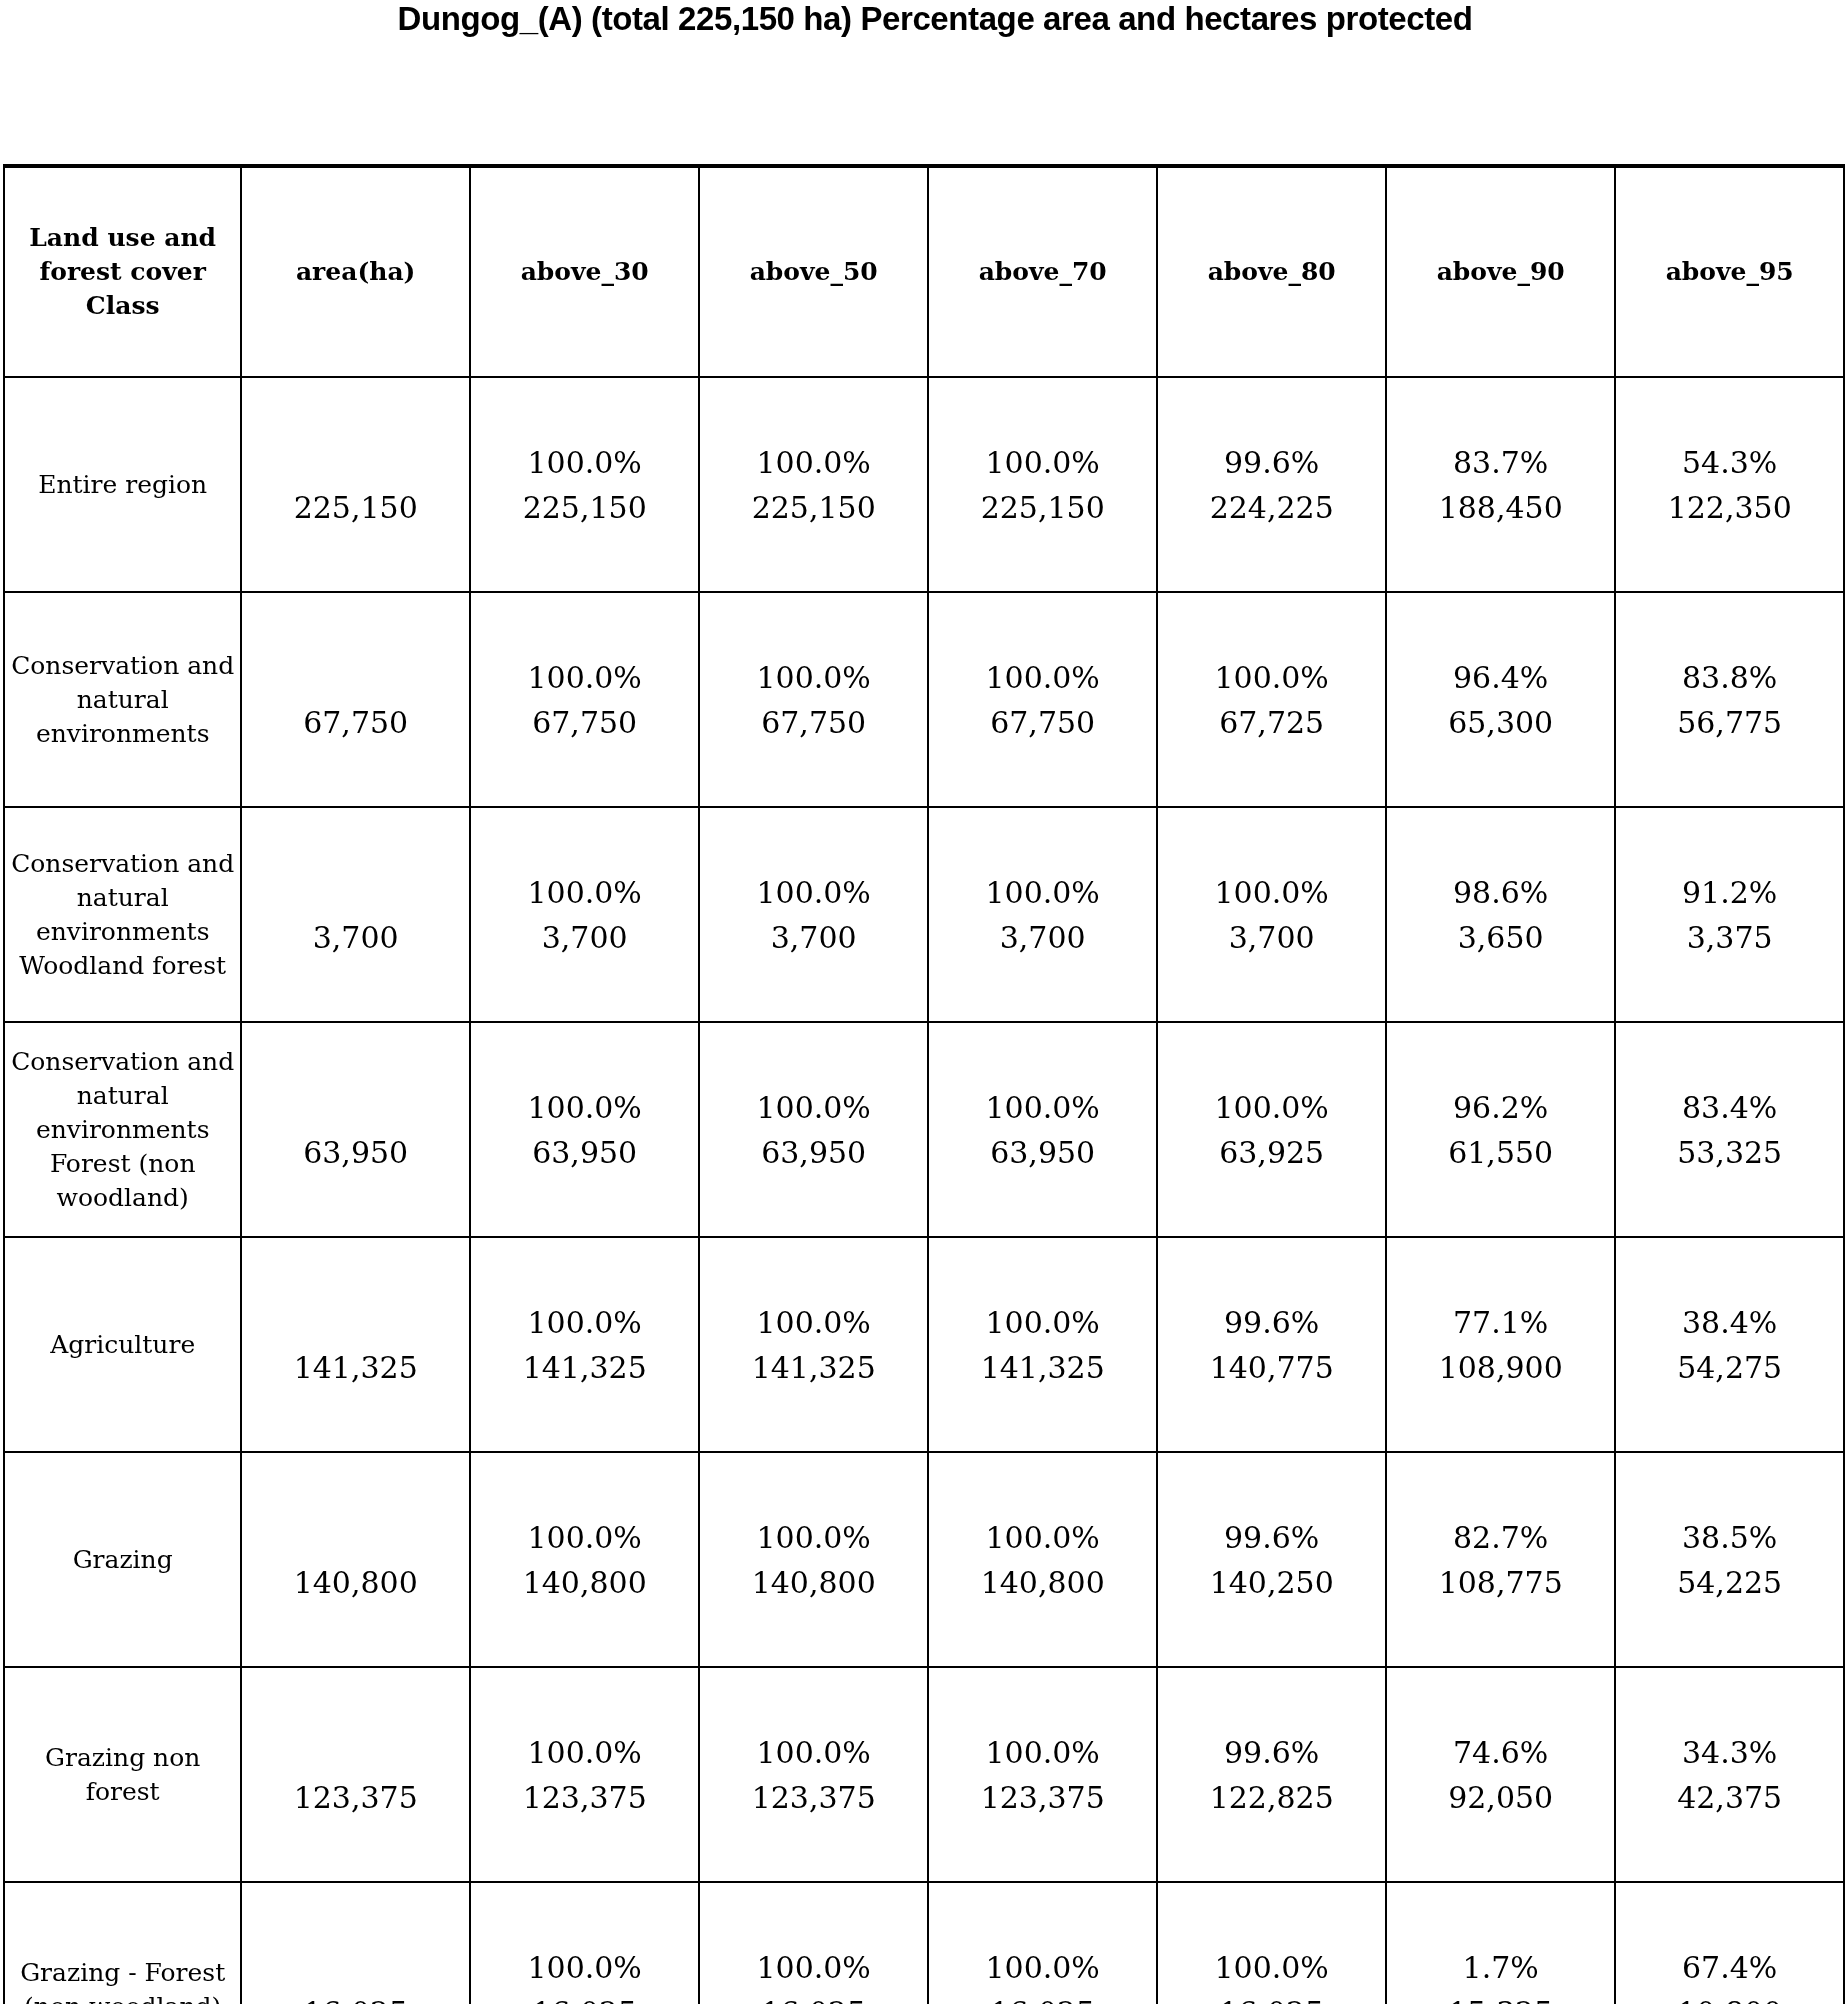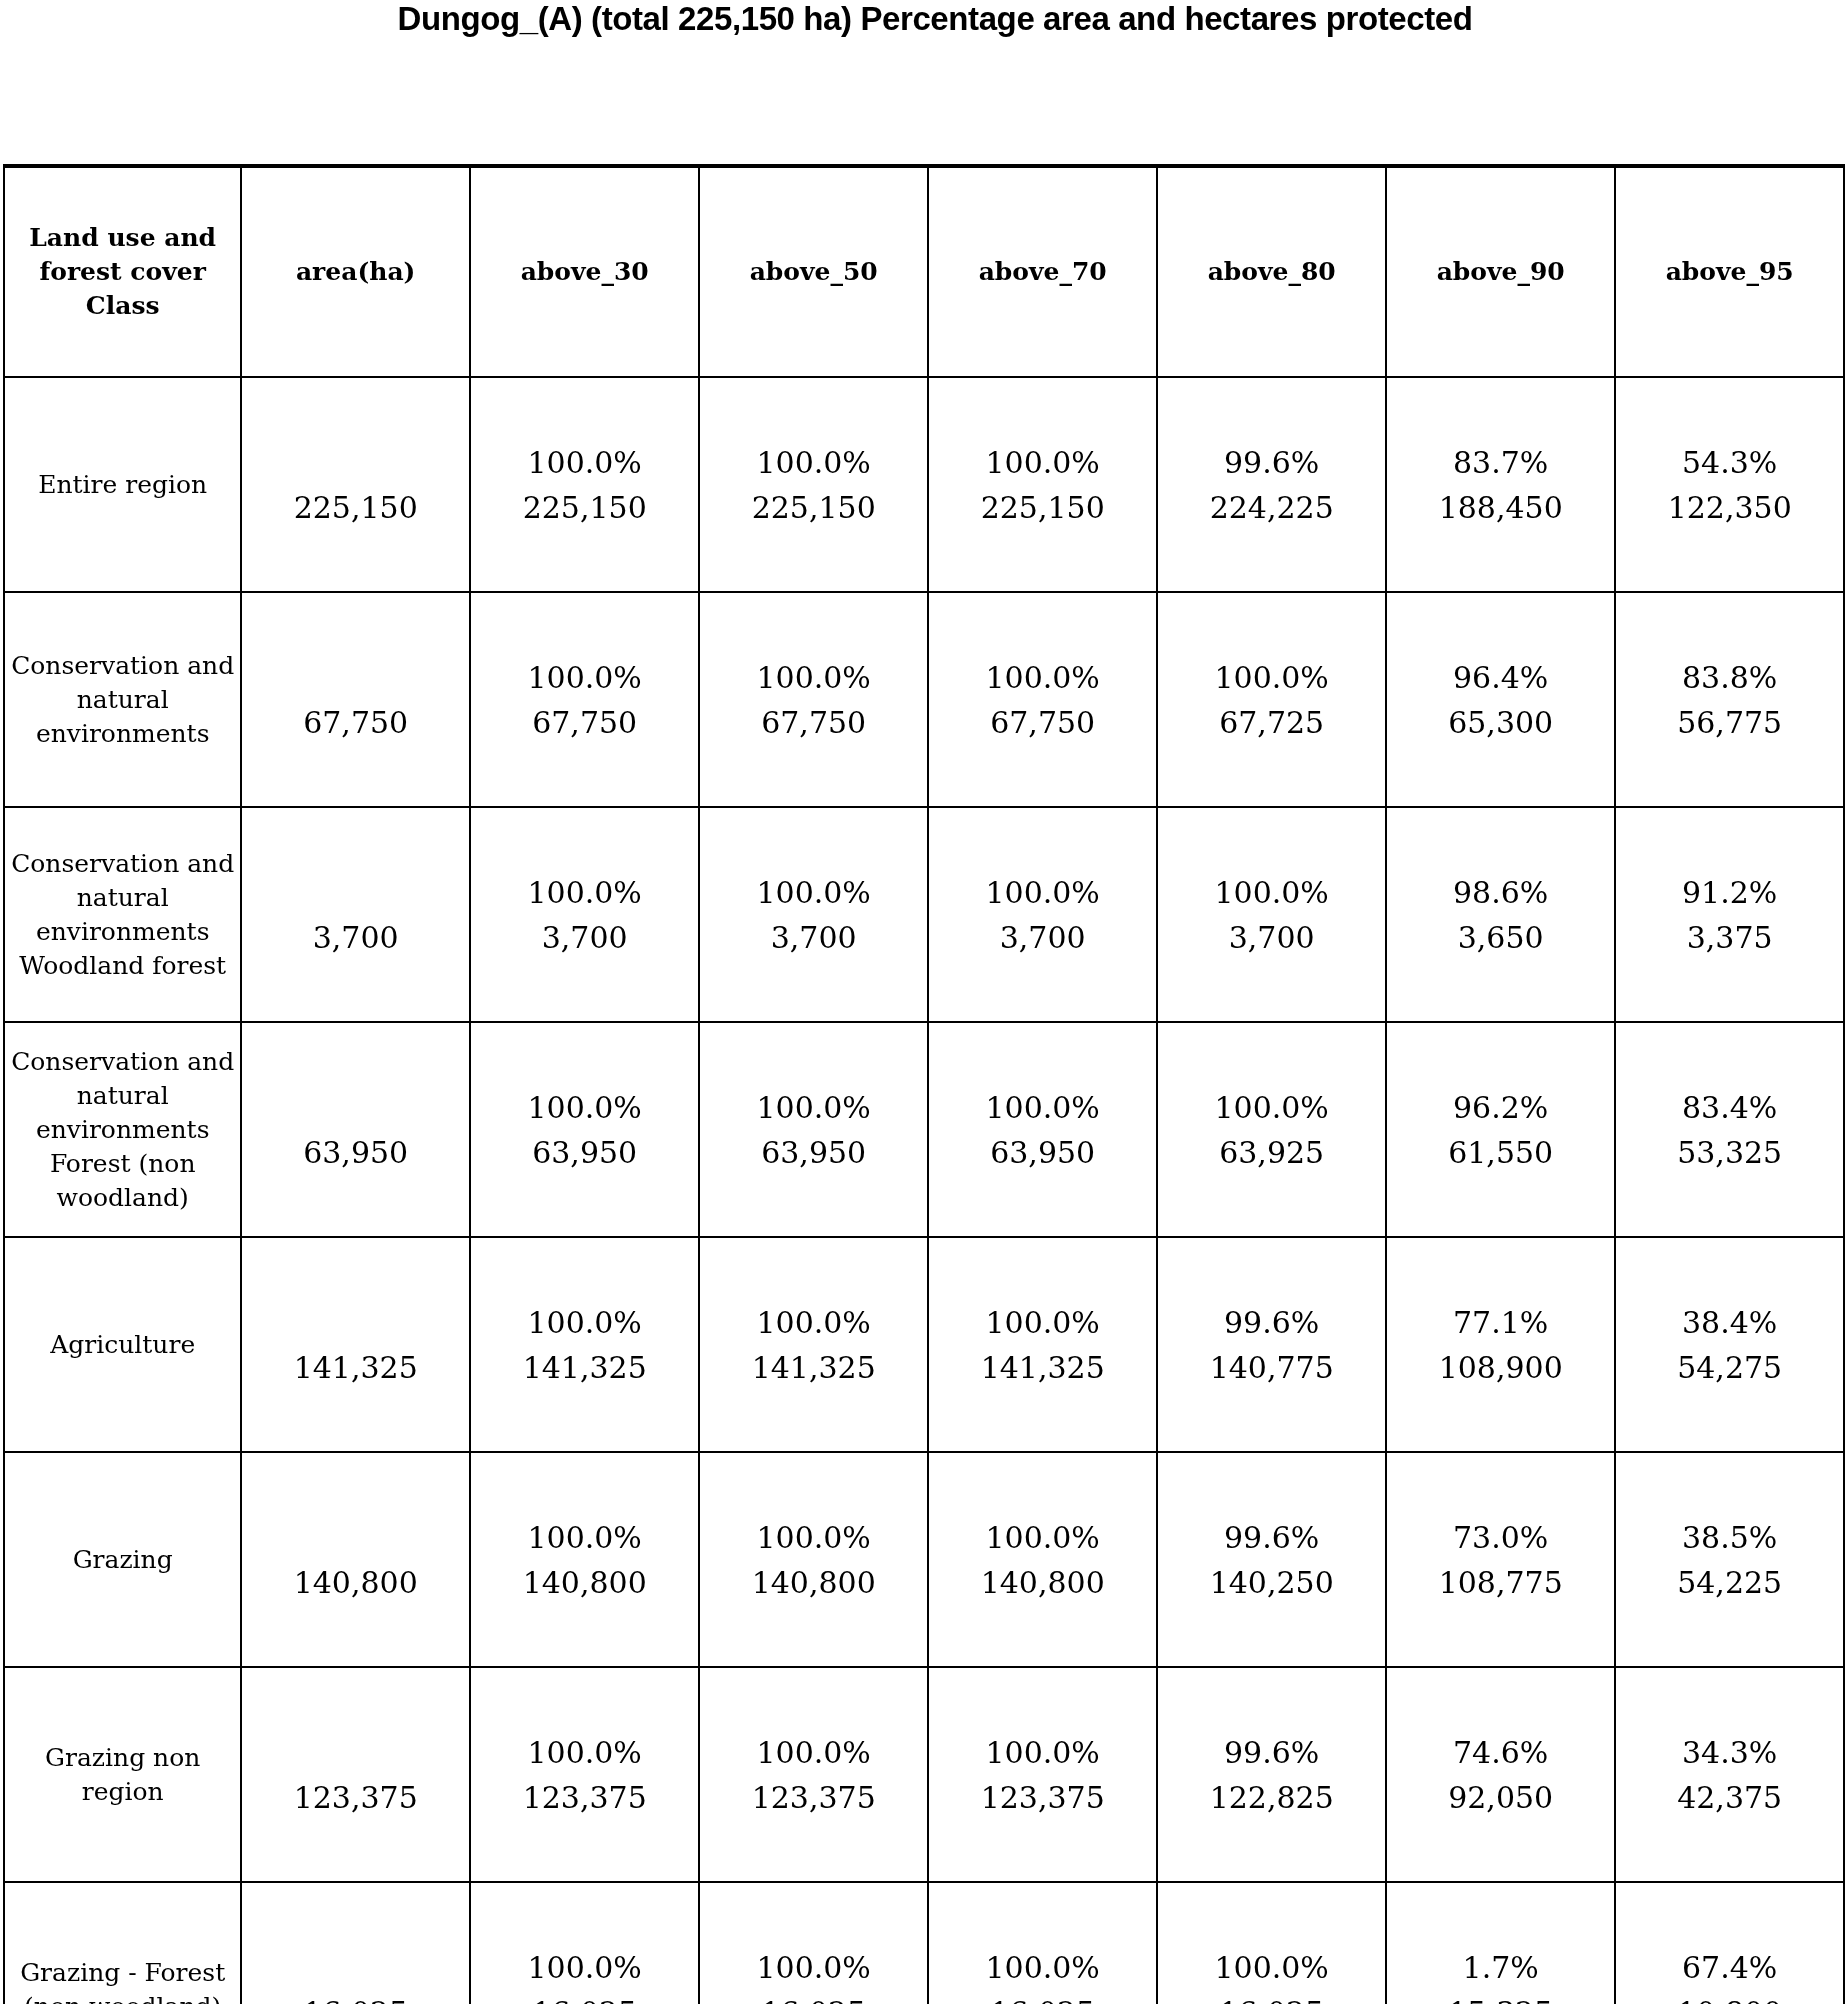--- a/index.html
+++ b/index.html
@@ -273,33 +273,33 @@
     </td>
     <td class="pair">
       <span>100.0%</span>
       <span>140,800</span>
     </td>
     <td class="pair">
       <span>99.6%</span>
       <span>140,250</span>
     </td>
     <td class="pair">
-      <span>73.0%</span>
+      <span>82.7%</span>
       <span>108,775</span>
     </td>
     <td class="pair">
       <span>38.5%</span>
       <span>54,225</span>
     </td>
   </tr>
 
   <tr>
     <td>
       <span class="class-label">Grazing non
-region</span>
+forest</span>
     </td>
     <td>
       <span class="area-val">123,375</span>
     </td>
     <td class="pair">
       <span>100.0%</span>
       <span>123,375</span>
     </td>
     <td class="pair">
       <span>100.0%</span>

